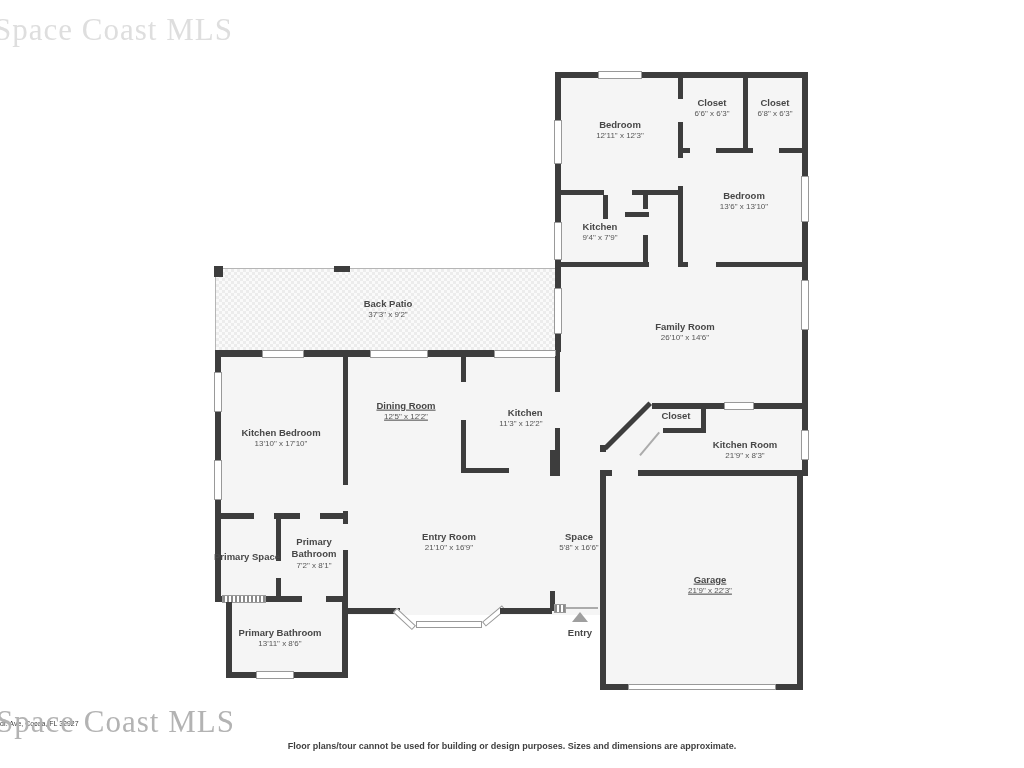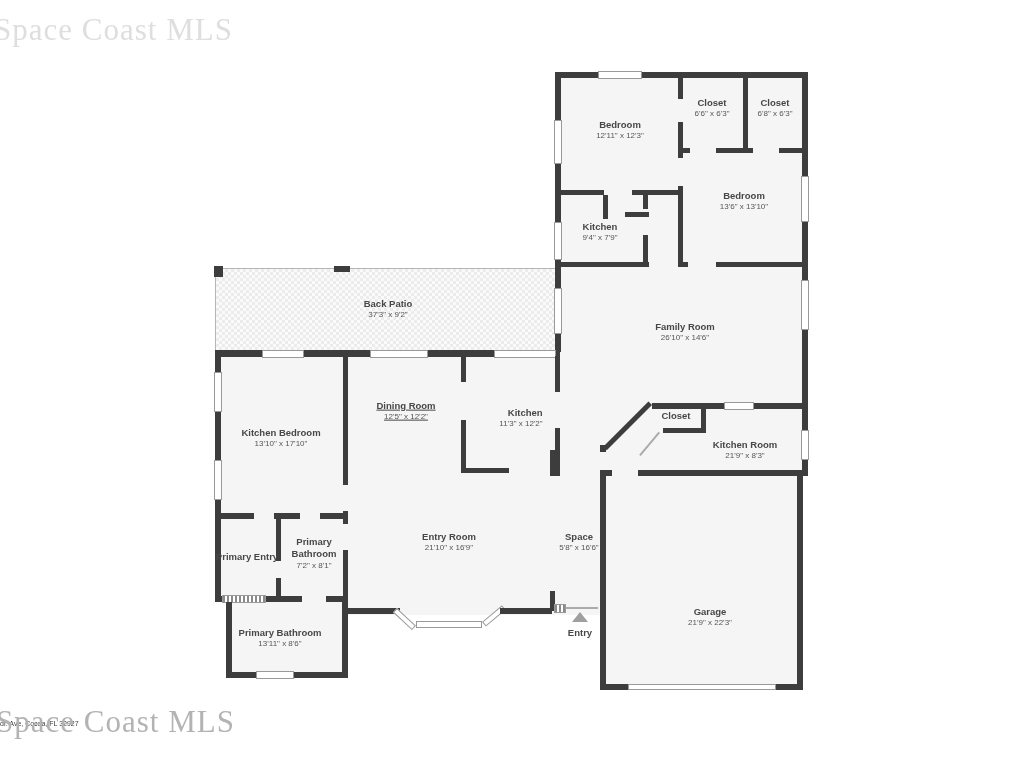--- a/index.html
+++ b/index.html
@@ -185,35 +185,36 @@
     <span class="dims">21'9" x 8'3"</span>
   </div>
   <div class="lbl" style="left:449px;top:542px;">
     <span>Entry Room</span>
     <span class="dims">21'10" x 16'9"</span>
   </div>
   <div class="lbl" style="left:579px;top:542px;">
     <span>Space</span>
     <span class="dims">5'8" x 16'6"</span>
   </div>
-  <div class="lbl" style="left:710px;top:617px;">
+  <div class="lbl" style="left:710px;top:585px;text-decoration:underline;">
     <span>Garage</span>
     <span class="dims">21'9" x 22'3"</span>
   </div>
   <div class="lbl" style="left:247px;top:557px;">
-    <span>Primary Entry</span>
+    <span>Primary Space</span>
   </div>
   <div class="lbl wrap" style="left:314px;top:554px;">
     <span>Primary Bathroom</span>
     <span class="dims">7'2" x 8'1"</span>
   </div>
   <div class="lbl" style="left:280px;top:638px;">
     <span>Primary Bathroom</span>
     <span class="dims">13'11" x 8'6"</span>
   </div>
   <div class="lbl" style="left:580px;top:633px;">
     <span>Entry</span>
   </div>
 
   <div id="address">dr. Ave, Cocoa, FL 32927</div>
   <div id="wm-bottom" class="wm">Space Coast MLS</div>
+  <div id="footer">Floor plans/tour cannot be used for building or design purposes. Sizes and dimensions are approximate.</div>
 
 </div>
 
 </body></html>

